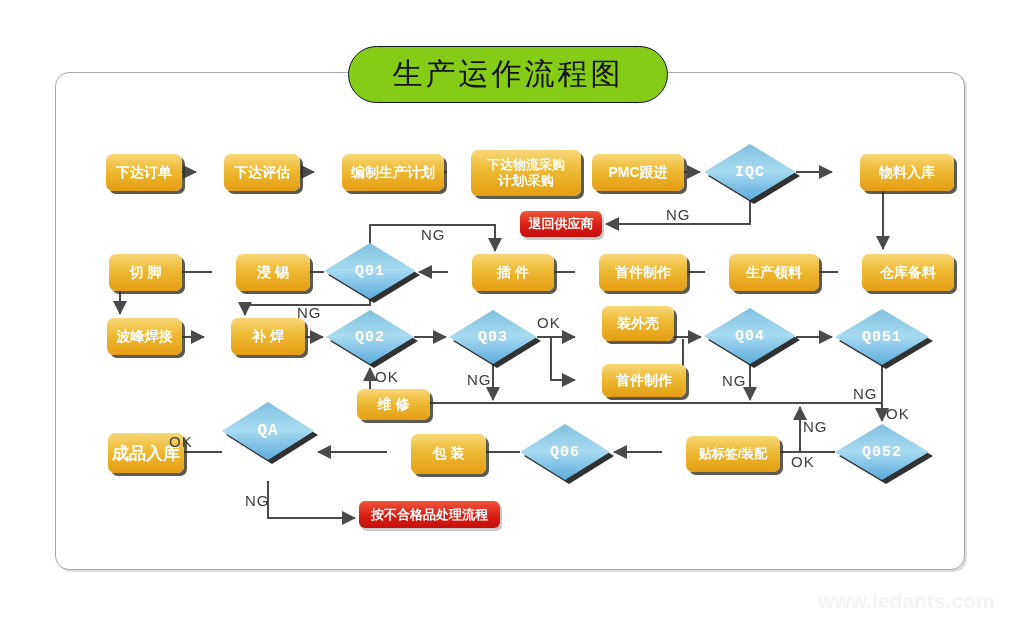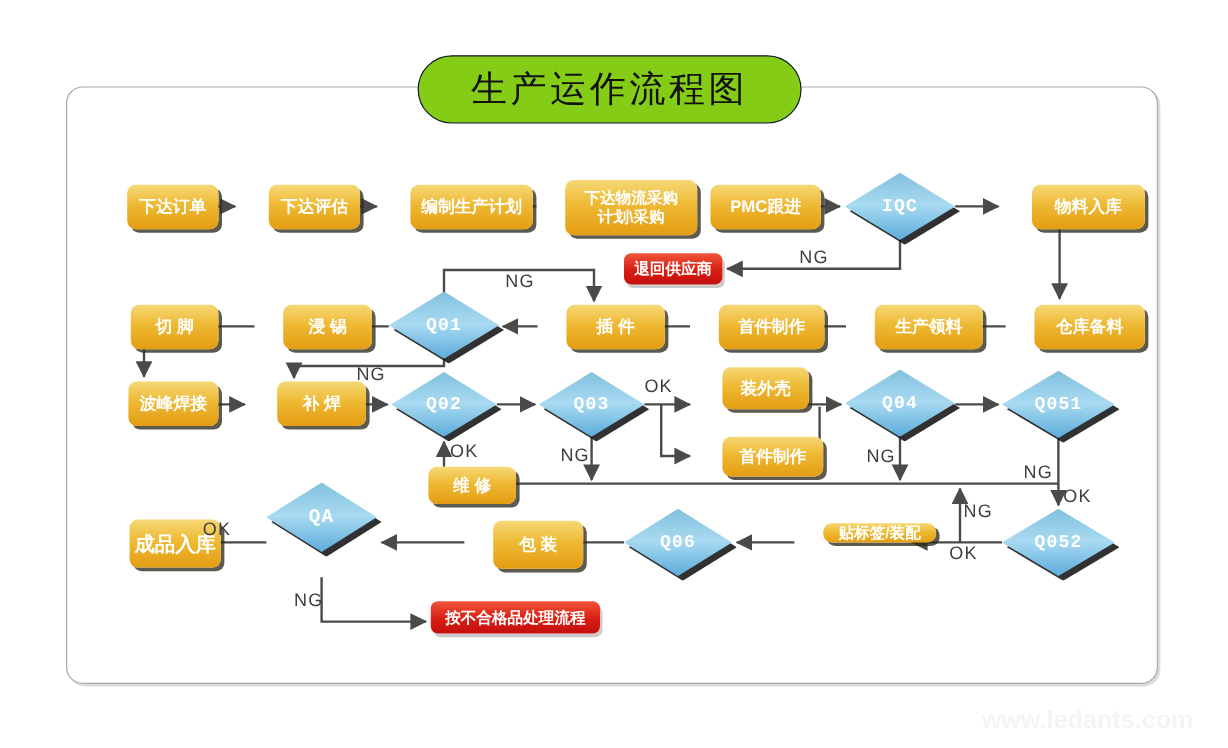--- a/index.html
+++ b/index.html
@@ -113,21 +113,21 @@
 <div class="pbox" style="left:838px;top:254px;width:92px;height:37px">仓库备料</div>
 
 <div class="pbox" style="left:83px;top:318px;width:75px;height:37px">波峰焊接</div>
 <div class="pbox" style="left:207px;top:318px;width:74px;height:37px">补 焊</div>
 <div class="pbox" style="left:578px;top:306px;width:72px;height:35px">装外壳</div>
 <div class="pbox" style="left:578px;top:364px;width:84px;height:33px">首件制作</div>
 <div class="pbox" style="left:333px;top:389px;width:73px;height:31px">维 修</div>
 
 <div class="pbox big" style="left:84px;top:433px;width:76px;height:40px">成品入库</div>
 <div class="pbox" style="left:387px;top:434px;width:75px;height:40px">包 装</div>
-<div class="pbox small" style="left:662px;top:436px;width:94px;height:16px">贴标签/装配</div>
+<div class="pbox small" style="left:662px;top:436px;width:94px;height:36px">贴标签/装配</div>
 <div class="rbox" style="left:359px;top:501px;width:141px;height:27px">按不合格品处理流程</div>
 
 <div class="dwrap" style="left:704px;top:144px;width:92px;height:56px">
   <div class="dshadow"></div>
   <div class="dbody">IQC</div>
 </div>
 <div class="dwrap" style="left:324px;top:243px;width:92px;height:56px">
   <div class="dshadow"></div>
   <div class="dbody">Q01</div>
 </div>

